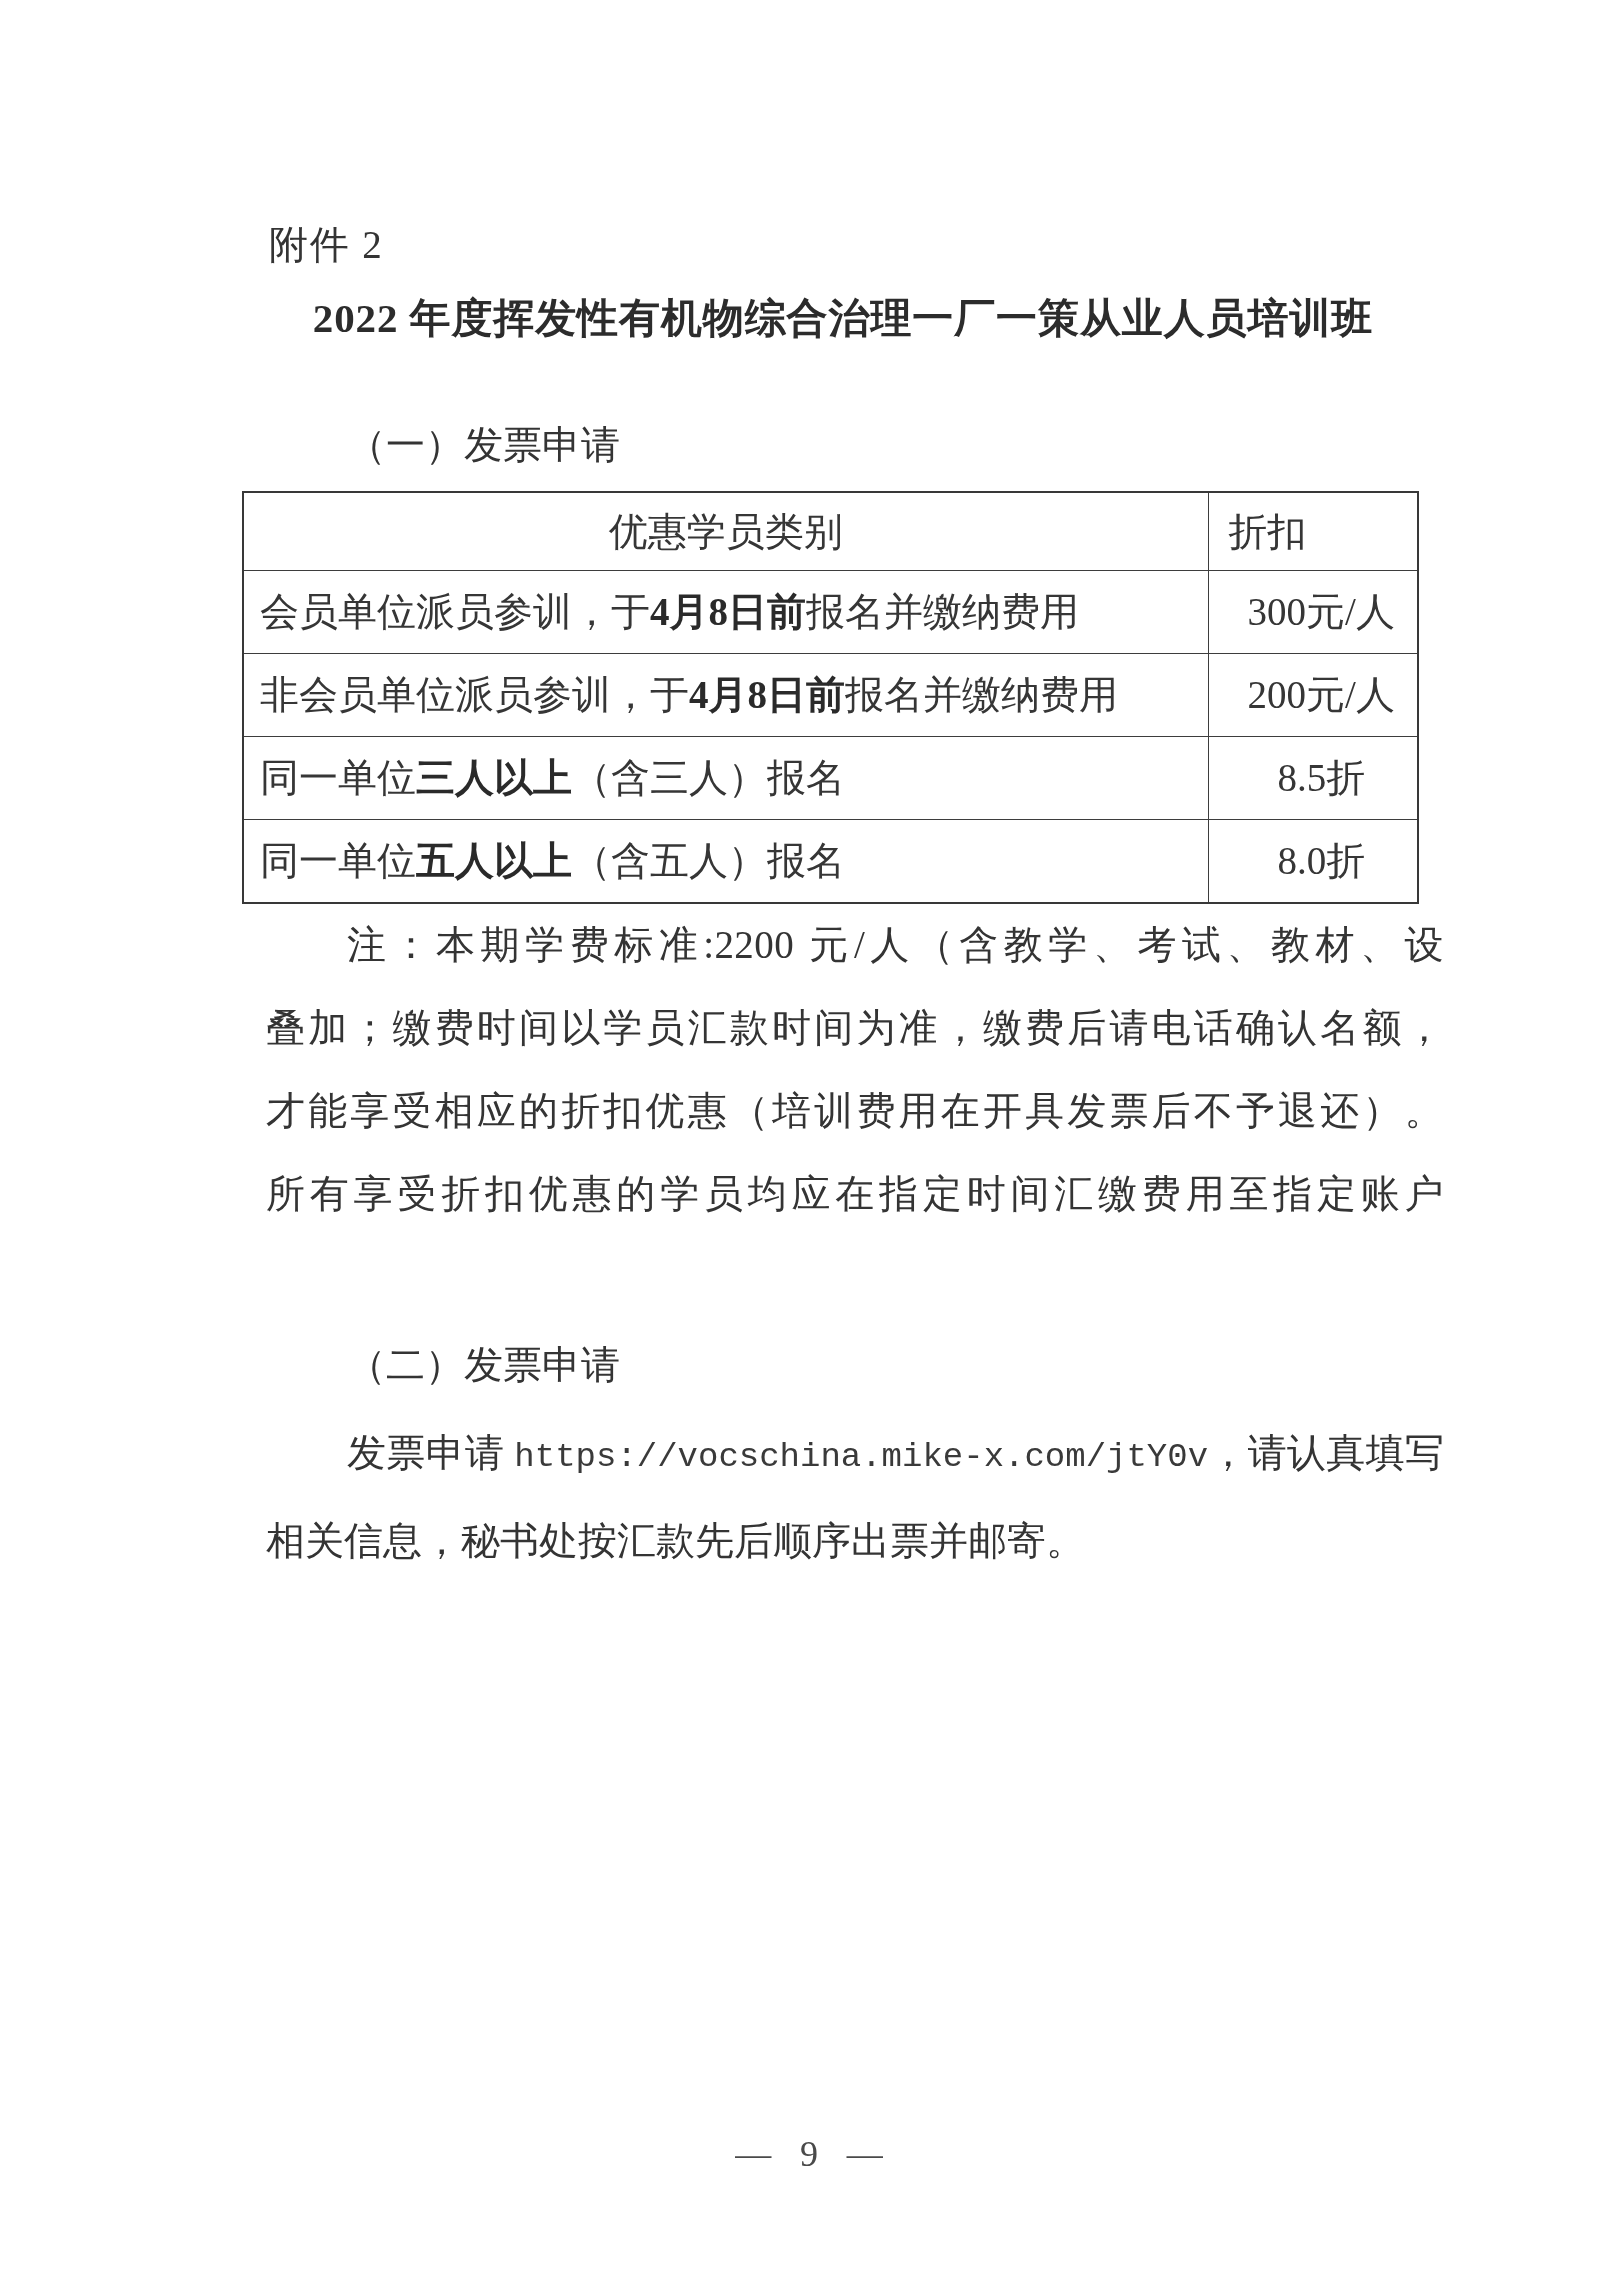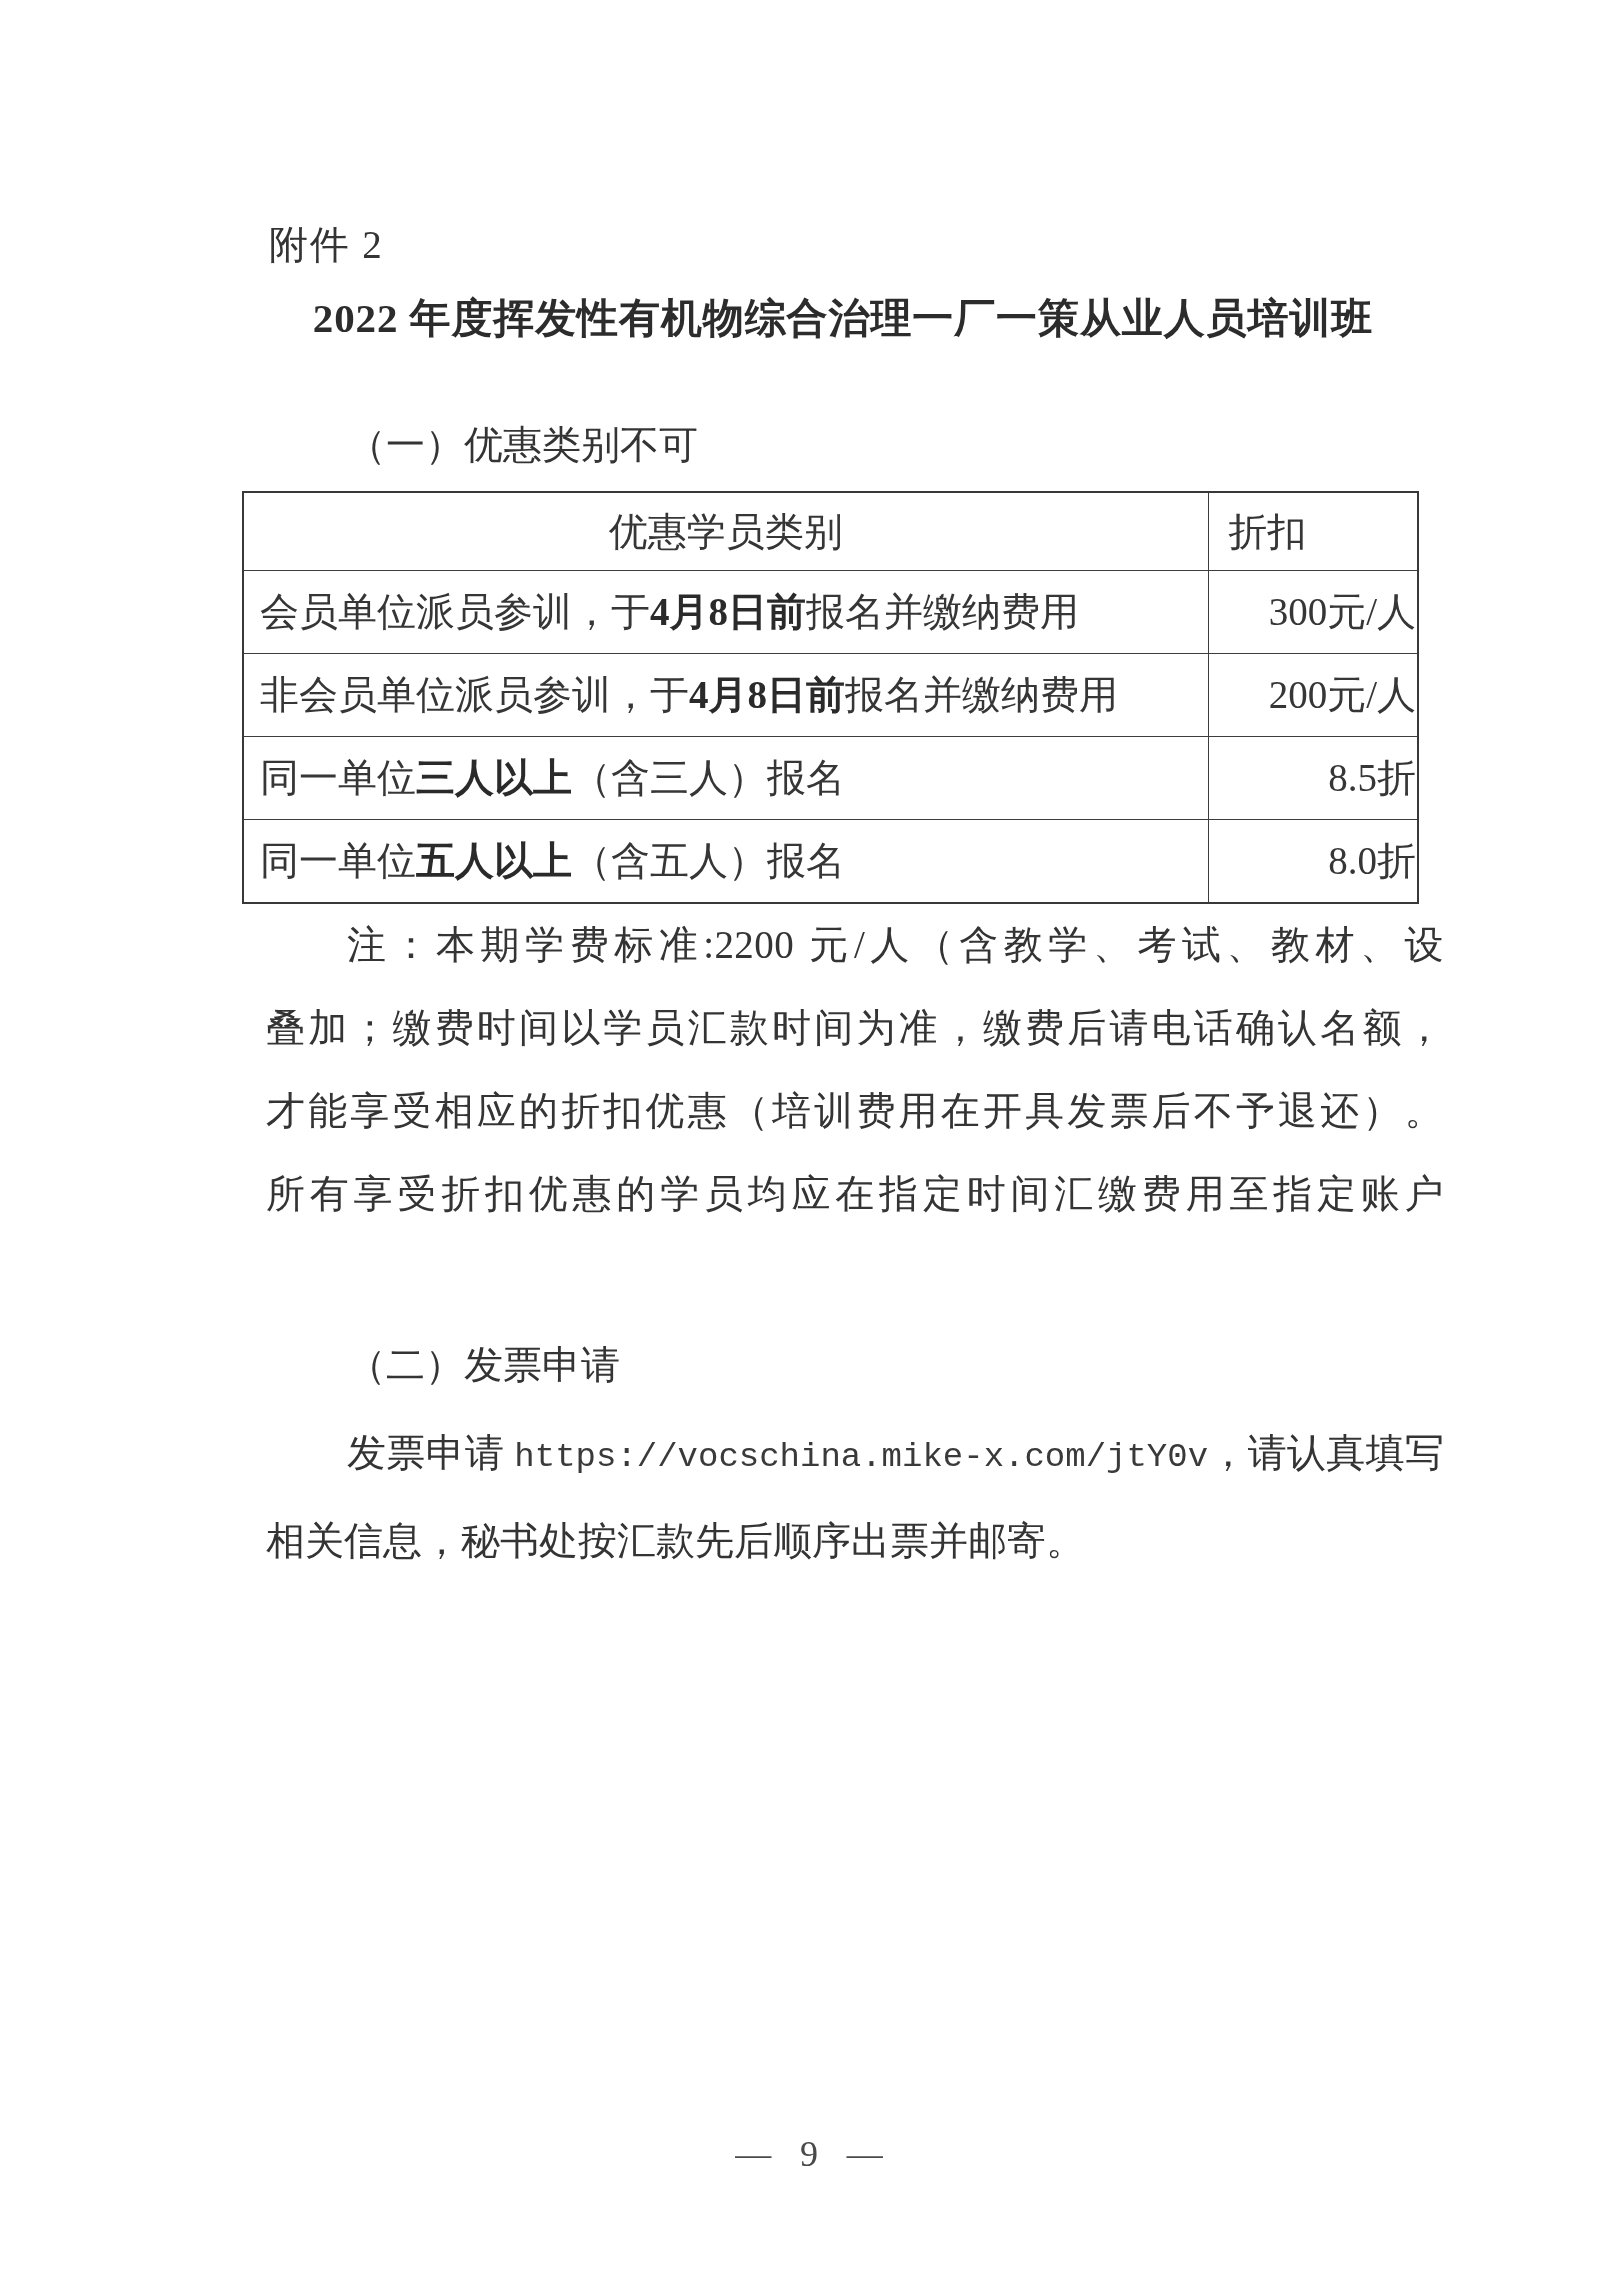--- a/index.html
+++ b/index.html
@@ -69,21 +69,21 @@
     font-weight: 400;
     overflow: hidden;
     white-space: nowrap;
   }
   table.discount-table { border: 2.7px solid #383838; }
   table.discount-table th { height: 75px; }
   table.discount-table td { height: 80px; }
   th.cat-header { text-align: center; }
   th.disc-header { text-align: left; padding-left: 19.7px; }
   td.cat-cell  { text-align: left; padding-left: 16px; margin-left: 32px; }
-  td.disc-cell { text-align: right; padding-left: 18px; }
+  td.disc-cell { text-align: center; padding-left: 18px; }
   .b { font-weight: 700; color: #2a2a2a; }
 
   .note-para {
     position: absolute;
     left: 266px;
     top: 903px;
     width: 1178px;
     font-size: 39px;
     line-height: 83px;
     letter-spacing: 0.4px;
@@ -126,21 +126,21 @@
 <body>
 
 <div class="page">
 
   <div class="attachment-label">附件 2</div>
 
   <div class="doc-title">
     <div>2022 年度挥发性有机物综合治理一厂一策从业人员培训班</div>
   </div>
 
-  <div class="sec-heading sec1-heading"><span class="indent-box"></span><span>（一）优惠类别不可</span></div>
+  <div class="sec-heading sec1-heading"><span class="indent-box"></span><span>（一）发票申请</span></div>
 
   <table class="discount-table">
     <colgroup>
         <col class="col-cat">
         <col class="col-disc">
       </colgroup>
     <thead>
       <tr>
         <th class="cat-header">优惠学员类别</th>
         <th class="disc-header">折扣</th>

